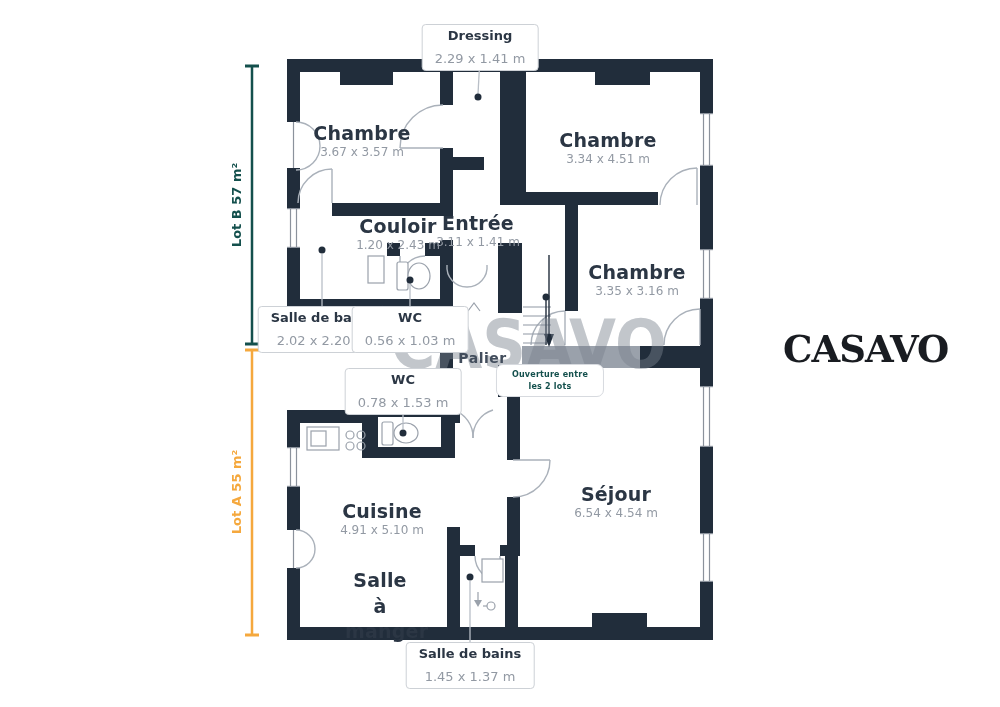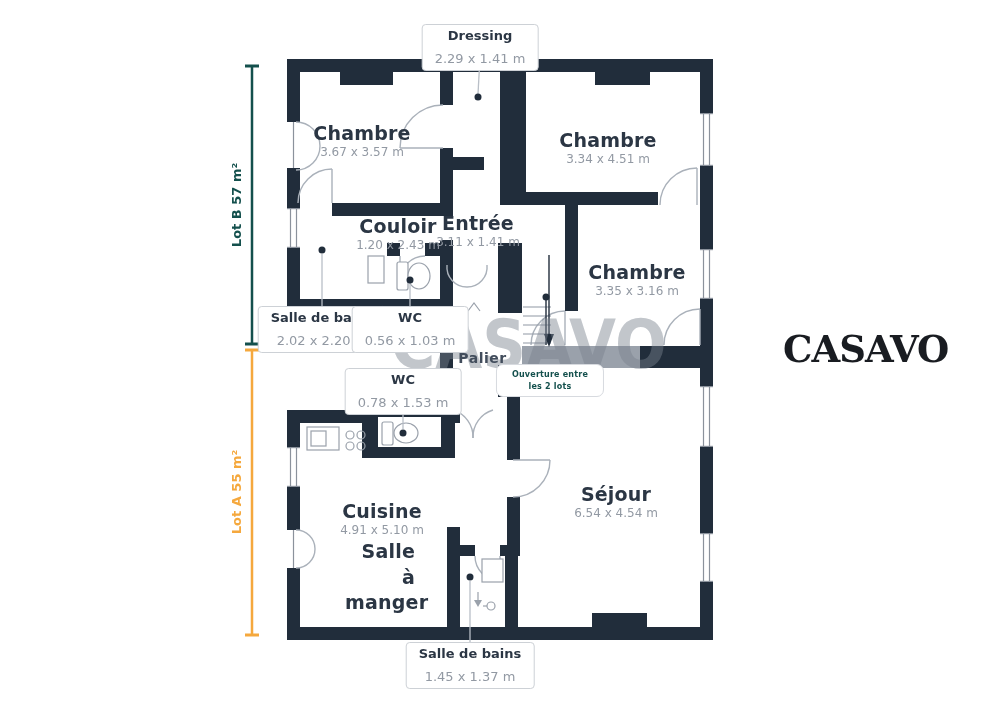--- a/index.html
+++ b/index.html
@@ -258,21 +258,21 @@
     <div class="rname">Chambre</div>
     <div class="rdims">3.35 x 3.16 m</div>
   </div>
   <div class="room-label palier" style="left:470px;top:350px;">
     <div class="rname">Palier</div>
   </div>
   <div class="room-label" style="left:382px;top:500px;">
     <div class="rname">Cuisine</div>
     <div class="rdims">4.91 x 5.10 m</div>
   </div>
-  <div class="room-label wrap" style="left:380px;top:539px;text-align:right;">
+  <div class="room-label wrap" style="left:380px;top:568px;">
     <div class="rname">Salle à manger</div>
   </div>
   <div class="room-label" style="left:616px;top:483px;">
     <div class="rname">Séjour</div>
     <div class="rdims">6.54 x 4.54 m</div>
   </div>
 
   <div class="callout" style="left:480px;top:24px;">
     <div class="ctitle">Dressing</div>
     <div class="cdims">2.29 x 1.41 m</div>

